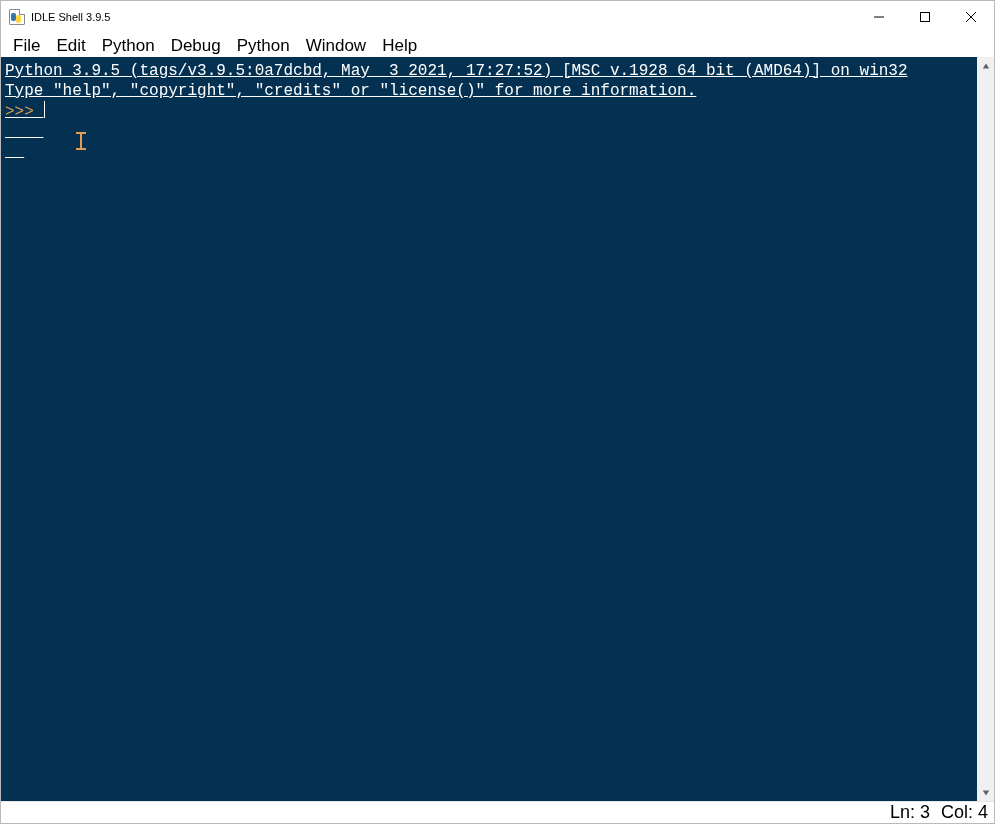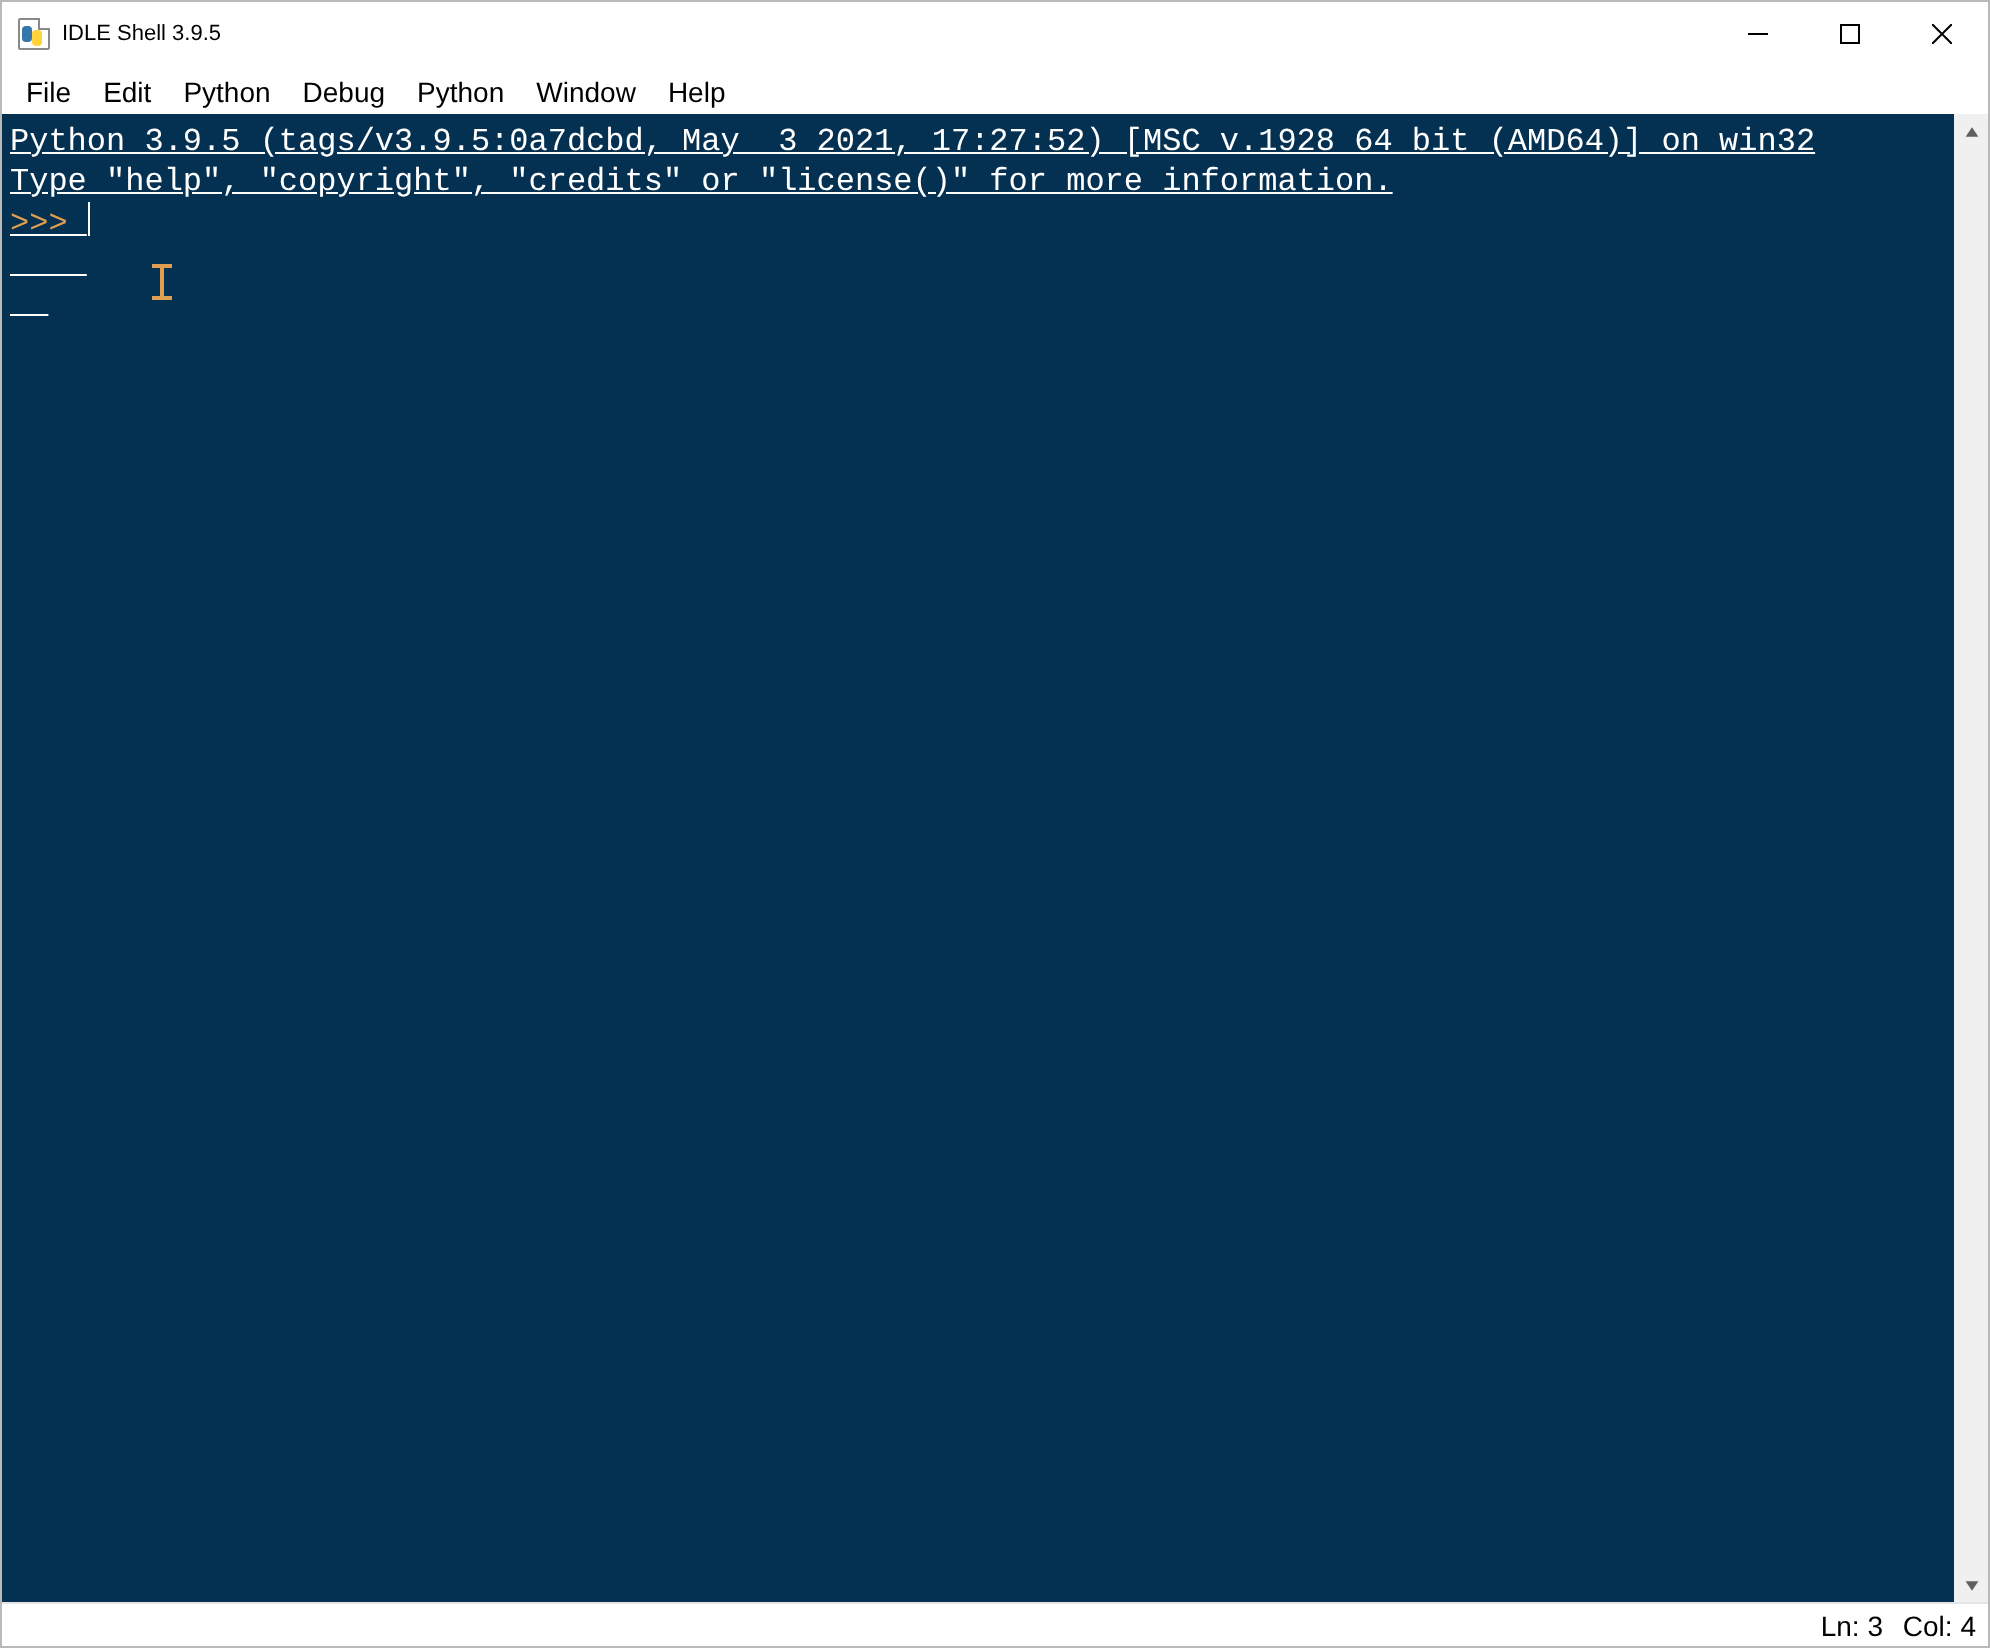--- a/index.html
+++ b/index.html
@@ -79,21 +79,21 @@
     }
     .win-btn svg { stroke: currentColor; stroke-width: 1; fill: none; }
 
     
     .menubar {
       height: 24px;
       background: #ffffff;
       display: flex;
       align-items: center;
       padding: 0 4px;
-      font-size: 14px;
+      font-size: 17px;
       color: #000;
       user-select: none;
       border-top: 1px solid rgba(0,0,0,0);
     }
     .menubar .menu-item {
       padding: 2px 8px;
     }
 
     
     .shell-wrap {
@@ -163,21 +163,21 @@
     .vscroll .track { flex: 1; background: #f0f0f0; }
 
     
     .statusbar {
       height: 22px;
       background: #ffffff;
       display: flex;
       align-items: center;
       justify-content: flex-end;
       padding: 0 6px;
-      font-size: 14px;
+      font-size: 18px;
       color: #000;
       border-top: 1px solid #e5e5e5;
     }
     .statusbar .sep { width: 6px; }
   </style>
 </head>
 <body>
 
 <div class="titlebar">
   <div class="app-icon">

